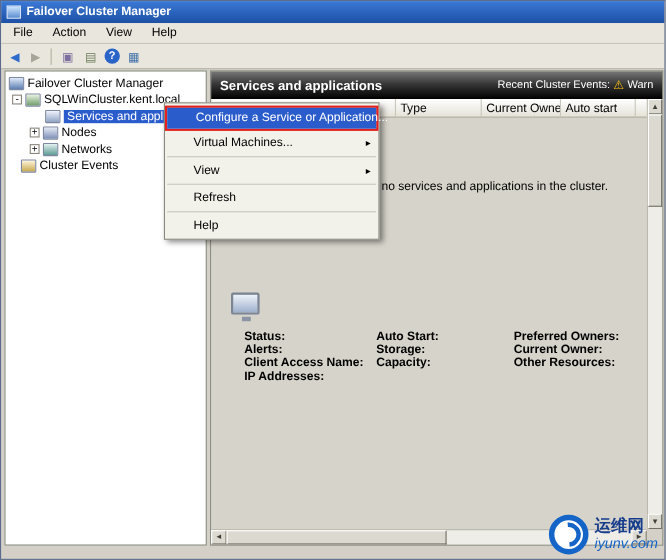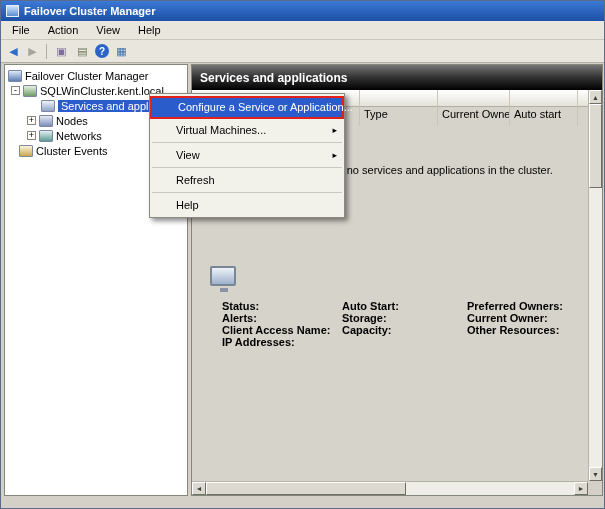--- a/index.html
+++ b/index.html
@@ -62,21 +62,21 @@
            overflow:hidden; }
   .warn-ico{ color:#ffc20e; font-size:11px; }
   .events-link{ color:#fff; }
 
   .pane-body{ flex:1; display:flex; min-height:0; }
   .main-area{ flex:1; position:relative; background:#d6d3ca; overflow:hidden; }
 
   .col-headers{ position:absolute; top:0; left:0; right:0; height:17px; display:flex;
                 background:linear-gradient(#ffffff,#e5e2d8); border-bottom:1px solid #b1ae a2;
                 border-bottom:1px solid #b1aea2; }
-  .col-cell{ border-right:1px solid #c8c5b9; padding:18px 4px; overflow:hidden; white-space:nowrap; }
+  .col-cell{ border-right:1px solid #c8c5b9; padding:3px 4px; overflow:hidden; white-space:nowrap; }
   .cw0{ width:168px; } .cw1{ width:78px; } .cw2{ width:72px; } .cw3{ width:68px; }
 
   .empty-text{ position:absolute; top:74px; left:104px; color:#000; white-space:nowrap; }
 
   .details{ position:absolute; top:176px; left:14px; right:8px; }
   .big-icon{ position:relative; width:26px; height:20px; margin-left:4px;
              background:linear-gradient(#eef3fa,#9db0cc); border:2px solid #7a8596; border-radius:2px; }
   .big-icon::after{ content:""; position:absolute; left:8px; top:20px; width:8px; height:4px;
                     background:#8a94a6; }
   .fields{ display:grid; grid-template-columns:120px 125px 150px; 
@@ -180,20 +180,25 @@
       <div class="trow" style="">
         <span class="tspacer"></span>
         <span class="t-ico i-events"></span>
         <span>Cluster Events</span>
       </div>
     </div>
 
     <div class="right-pane">
       <div class="pane-header">
         <span class="pane-title">Services and applications</span>
+        <span class="events">
+          <span>Recent Cluster Events:</span>
+          <span class="warn-ico">⚠</span>
+          <span class="events-link">Warn</span>
+        </span>
       </div>
 
       <div class="pane-body">
         <div class="main-area">
           <div class="col-headers">
             <span class="col-cell cw0"></span>
             <span class="col-cell cw1">Type</span>
             <span class="col-cell cw2">Current Owner</span>
             <span class="col-cell cw3">Auto start</span>
           </div>
@@ -245,14 +250,21 @@
     </div>
     <div class="cm-item has-sub">Virtual Machines...</div>
     <div class="cm-sep"></div>
     <div class="cm-item has-sub">View</div>
     <div class="cm-sep"></div>
     <div class="cm-item">Refresh</div>
     <div class="cm-sep"></div>
     <div class="cm-item">Help</div>
   </div>
 
+  <div class="watermark">
+    <span class="wm-logo"></span>
+    <span>
+      <div class="wm-cn">运维网</div>
+      <div class="wm-en">iyunv.com</div>
+    </span>
+  </div>
 
 </div>
 
 </body></html>

